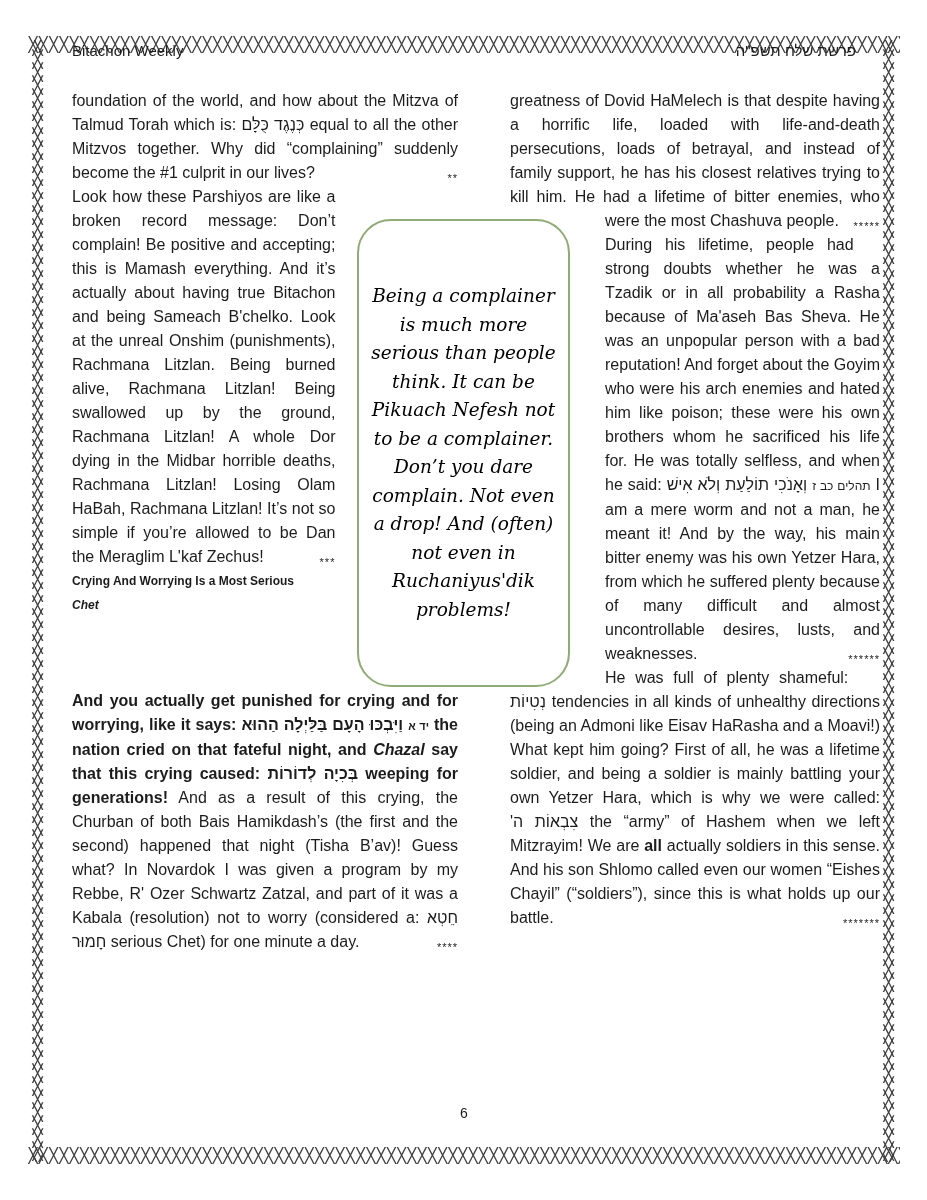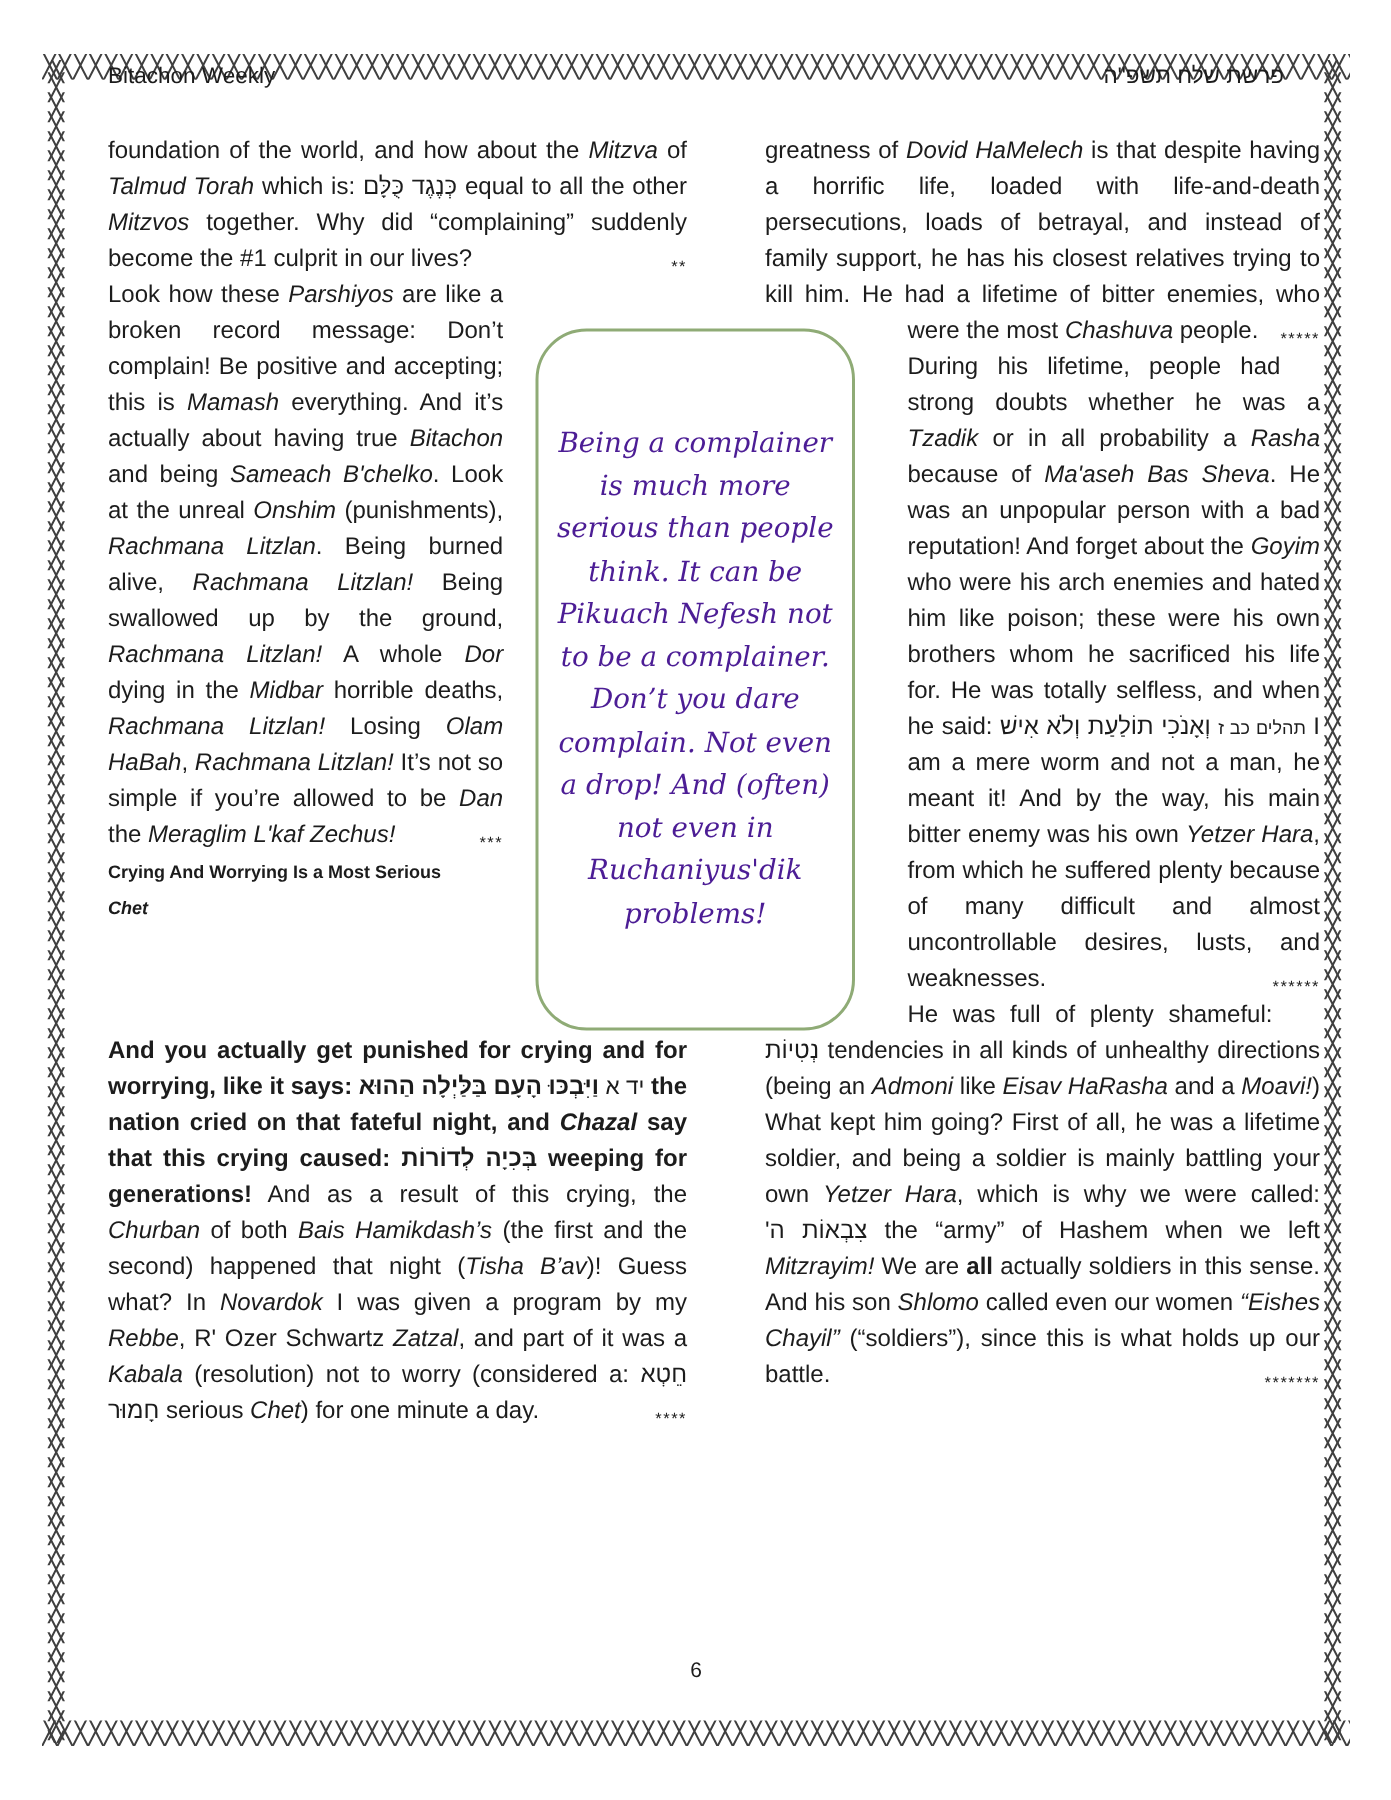--- a/index.html
+++ b/index.html
@@ -25,42 +25,42 @@
   .bodywrap {position:absolute; left:72px; top:89px; width:784px;}
   .col {position:absolute; top:0;}
   .col-left {left:0; width:386px;}
   .col-right {left:438px; width:370px;}
   .col p {margin:0; text-align:justify; font-size:16px; line-height:24px;}
   .col h3 {margin:0; font-size:12px; line-height:24px; font-weight:bold;}
   .clear-r {clear:right;}
   .clear-l {clear:left;}
 
   .run-n {}
-  .run-i {font-style:italic;}
+  .run-i {}
   .run-b {font-weight:bold;}
   .run-bi {font-weight:bold; font-style:italic;}
   .run-h  {direction:rtl; unicode-bidi:isolate;}
   .run-bh {direction:rtl; unicode-bidi:isolate; font-weight:bold;}
   .run-hs  {direction:rtl; unicode-bidi:isolate; font-size:12px;}
-  .run-bhs {direction:rtl; unicode-bidi:isolate; font-size:15px; font-weight:normal;}
+  .run-bhs {direction:rtl; unicode-bidi:isolate; font-size:11px; font-weight:bold;}
   .run-stars {float:right; font-size:11px; letter-spacing:1px; margin-top:5px;}
 
   .wrap-right {float:right; width:112px; height:504px;}
   .push-left  {float:left;  width:0;     height:120px;}
   .wrap-left  {float:left;  clear:left;  width:95px;  height:480px;}
 
   .callout {
     position:absolute; left:285px; top:130px; width:213px; height:468px;
     box-sizing:border-box; border:2px solid #8fab76; border-radius:34px;
     background:#ffffff; display:flex; align-items:center; justify-content:center;
     padding:12px 12px;
   }
   .callout-text {
     font-family:"DejaVu Serif","Liberation Serif",serif; font-style:italic;
-    font-size:18.5px; line-height:28.5px; text-align:center; color:#4c1d95;
+    font-size:18.5px; line-height:28.5px; text-align:center; color:#000000;
   }
 
   .page-num {position:absolute; left:72px; top:1104px; width:784px;
              text-align:center; font-size:14px; line-height:18px;}
 </style>
 </head>
 <body>
 
 <div class="page">
 

